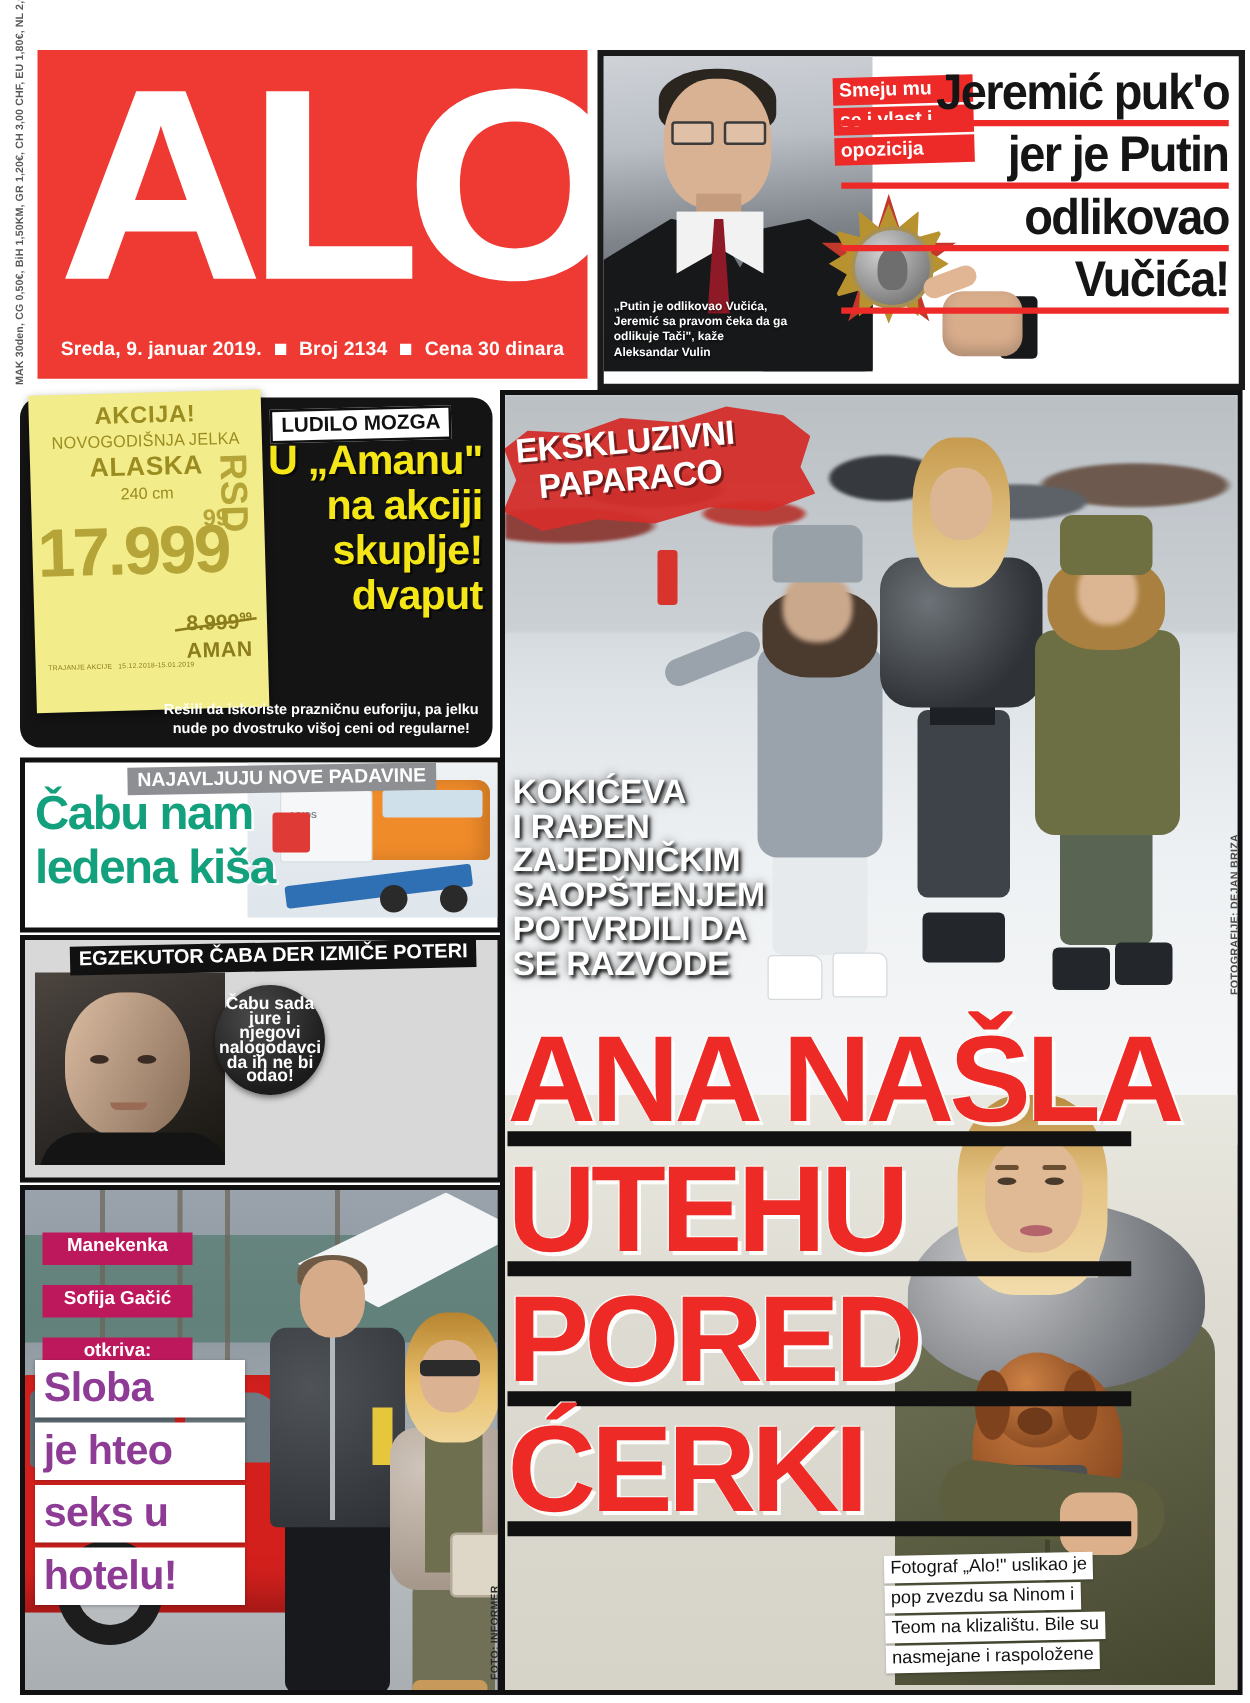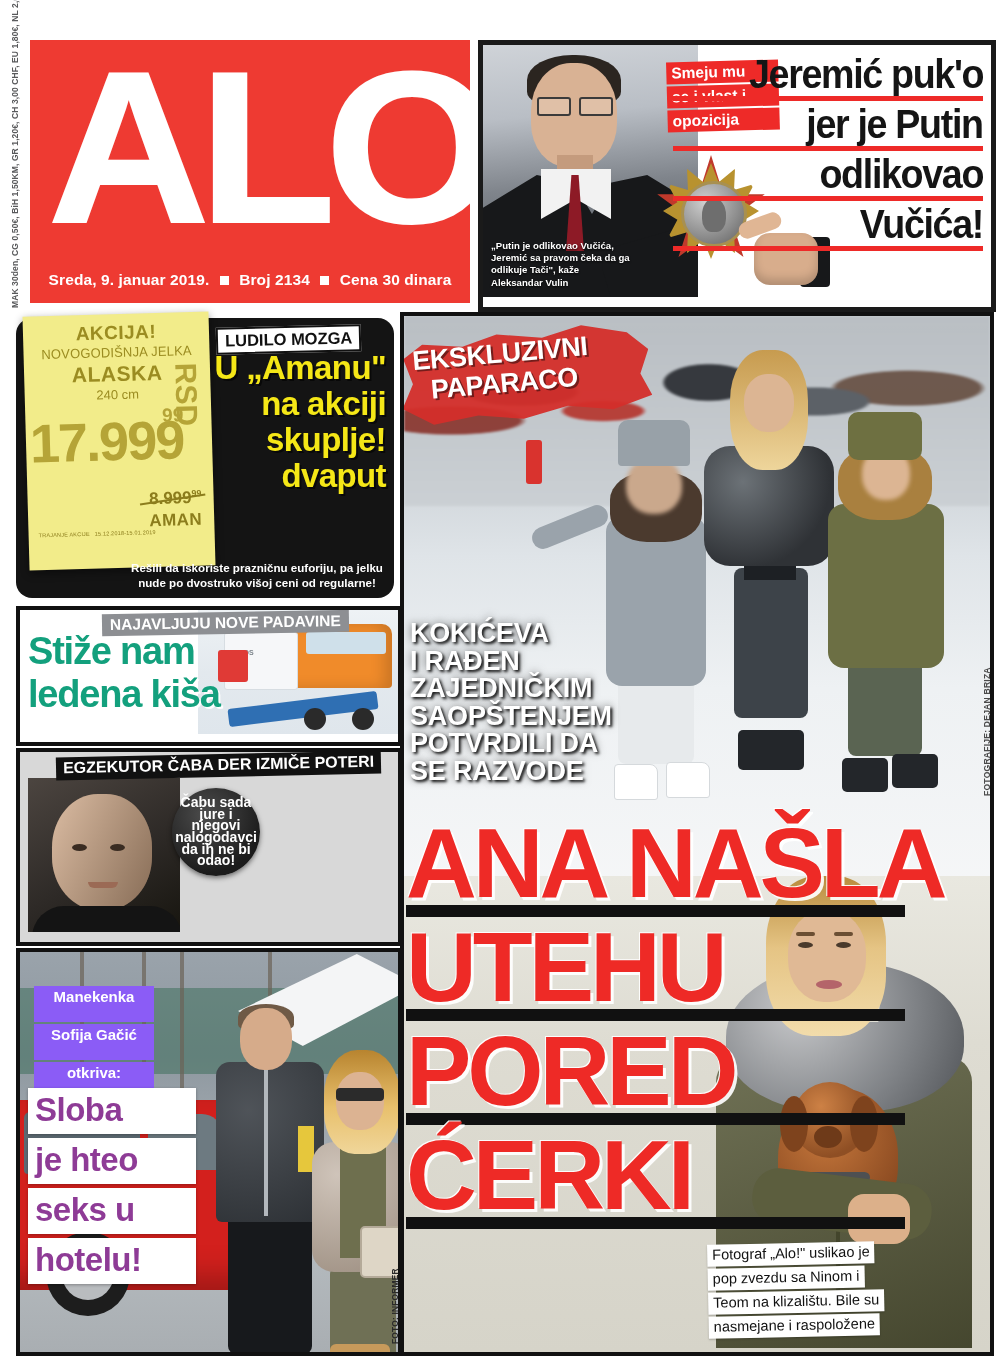--- a/index.html
+++ b/index.html
@@ -305,22 +305,22 @@
   #sloba-woman .fur{position:absolute;left:6px;top:92px;width:100px;height:130px;background:#b5a494;border-radius:22px;
     background-image:radial-gradient(circle at 25% 25%,rgba(255,255,255,.35),rgba(0,0,0,.15));}
   #sloba-woman .sweater{position:absolute;left:34px;top:96px;width:46px;height:112px;background:#6e6f4e;}
   #sloba-woman .bag{position:absolute;left:54px;top:176px;width:62px;height:48px;background:#ded6c6;border-radius:5px;border:2px solid #b4aa99;}
   #sloba-woman .legs{position:absolute;left:24px;top:216px;width:66px;height:110px;background:#6f7055;border-radius:8px;}
   #sloba-woman .boot{position:absolute;left:24px;bottom:-24px;width:60px;height:32px;background:#c79a5b;border-radius:6px;}
   #sloba-kicker{
     position:absolute;left:14px;top:34px;width:120px;text-align:center;z-index:5;
   }
   #sloba-kicker span{
-    display:block;background:#8b5cf6;color:#fff;font-weight:bold;
-    font-size:15px;line-height:19px;padding:1px 4px 16px;margin-bottom:2px;white-space:nowrap;
+    display:block;background:#be185d;color:#fff;font-weight:bold;
+    font-size:15px;line-height:19px;padding:1px 4px 6px;margin-bottom:16px;white-space:nowrap;
   }
   #sloba-head{position:absolute;left:8px;top:136px;width:168px;z-index:5;}
   #sloba-head span{
     display:block;background:#fff;color:#8e3b96;font-weight:bold;
     font-size:33px;line-height:40px;padding:2px 7px 4px;margin-bottom:4px;white-space:nowrap;
     letter-spacing:-.5px;box-shadow:0 1px 3px rgba(0,0,0,.3);
   }
   #sloba-credit{
     position:absolute;right:-4px;bottom:8px;width:12px;height:96px;
     font-size:8.4px;font-weight:bold;color:#2a2a2a;z-index:6;
@@ -569,21 +569,21 @@
       <div class="cab-win"></div>
       <div class="body">
           <span>AGIOS</span>
         </div>
       <div class="hopper"></div>
       <div class="wheel a"></div>
       <div class="wheel b"></div>
     </div>
     <div id="snow-kicker">NAJAVLJUJU NOVE PADAVINE</div>
     <div id="snow-head">
-      <b>Stiže nam</b>
+      <b>Čabu nam</b>
       <b>ledena kiša</b>
     </div>
   </div>
 
   <div class="abs" id="caba-box">
     <div id="caba-kicker">EGZEKUTOR ČABA DER IZMIČE POTERI</div>
     <div id="caba-photo">
       <div class="head"></div>
       <div class="shade"></div>
       <div class="eye l"></div>

